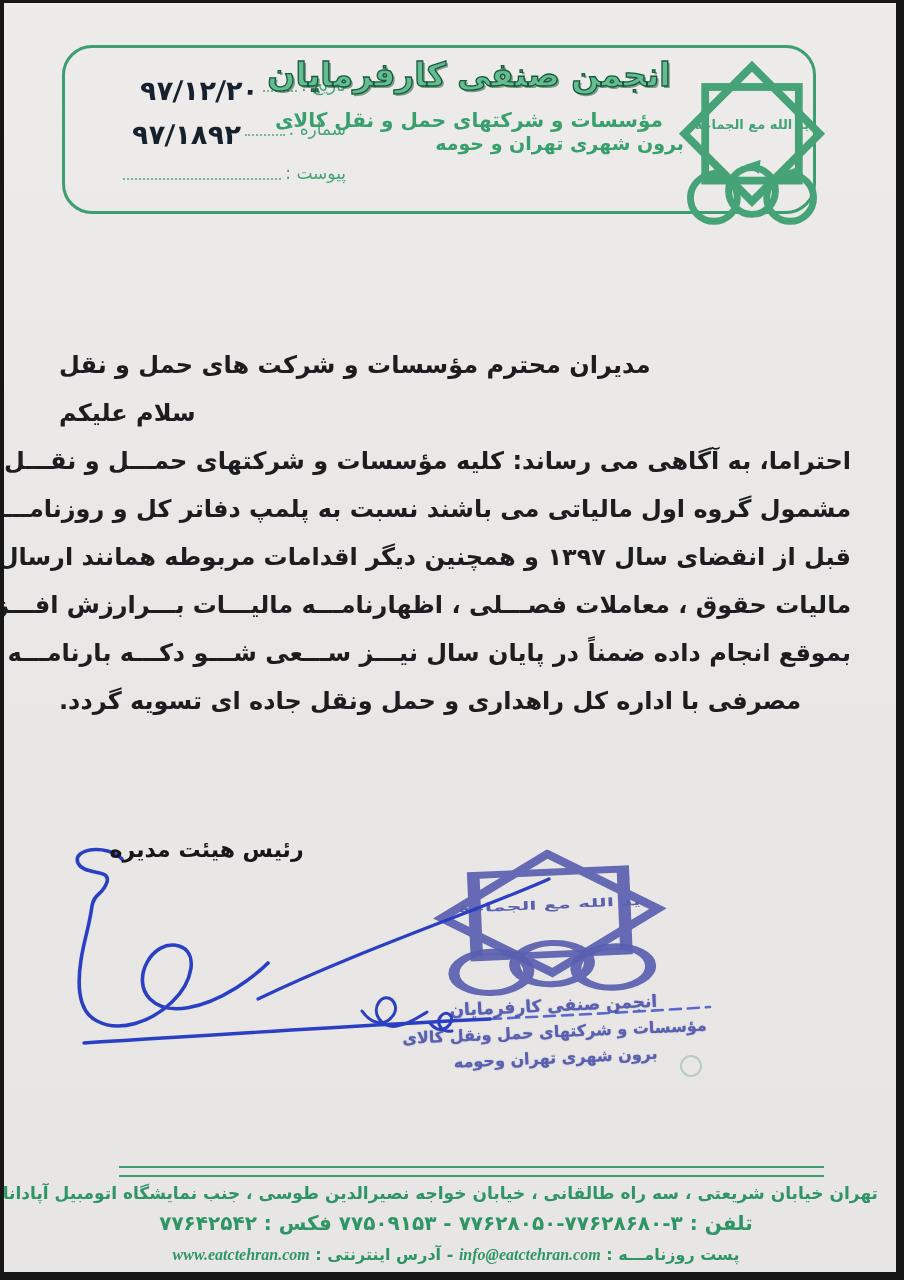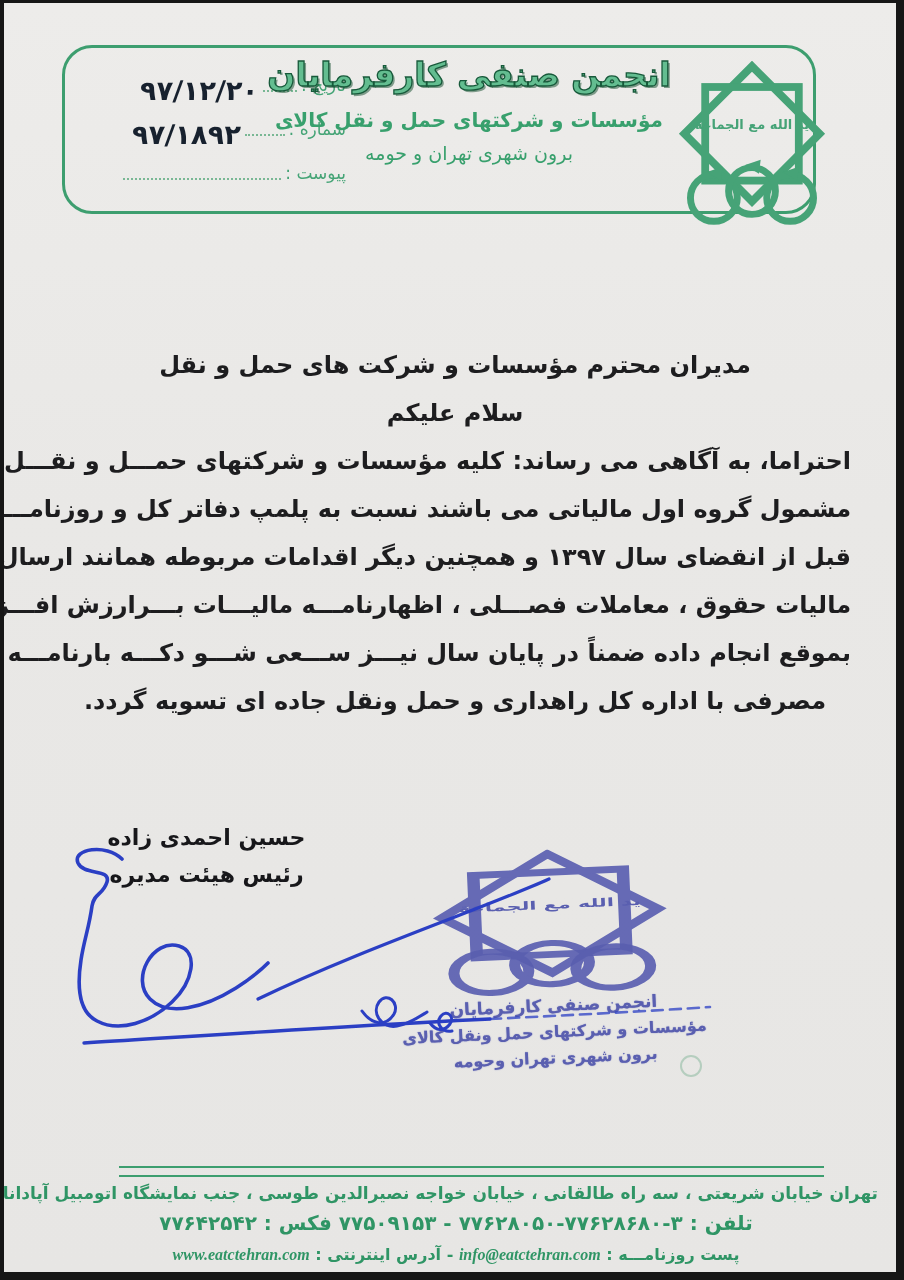--- a/index.html
+++ b/index.html
@@ -19,25 +19,25 @@
   .fld-label{color:#45a476;font-size:17px;font-weight:normal;white-space:nowrap;}
   .fld-dots{flex:0 0 auto;border-bottom:2px dotted #79b794;height:12px;margin:0 4px;}
   .fld-value{color:#17212e;font-size:27px;font-weight:800;letter-spacing:1px;transform:translateY(5px) skewX(-3deg);white-space:nowrap;}
   .hdr-center{position:absolute;left:250px;top:52px;width:430px;text-align:center;direction:rtl;}
   .org-title{
     font-size:33px;font-weight:bold;color:#63bd90;letter-spacing:1px;
     -webkit-text-stroke:1.3px #17593a;text-shadow:2px 2px 0 rgba(18,76,44,.5);
     white-space:nowrap;
   }
   .org-sub1{margin-top:14px;font-size:20px;font-weight:bold;color:#38a06d;white-space:nowrap;}
-  .org-sub2{margin-top:10px;font-size:19px;font-weight:normal;color:#38a06d;white-space:nowrap;}
+  .org-sub2{font-size:19px;font-weight:bold;color:#38a06d;white-space:nowrap;text-align:right;}
   .logo{position:absolute;left:650px;top:58px;width:196px;height:182px;color:#46a377;}
   
   .letter-body{position:absolute;left:55px;top:338px;width:792px;direction:rtl;color:#1d1d1f;}
-  .b-line{height:48px;line-height:48px;font-size:24px;font-weight:bold;white-space:nowrap;text-align:center;}
+  .b-line{height:48px;line-height:48px;font-size:24px;font-weight:bold;white-space:nowrap;text-align:left;}
   .subject-gap{display:inline-block;width:22px;}
   
   .sig-block{position:absolute;left:95px;top:822px;width:215px;text-align:center;direction:rtl;color:#17171a;z-index:4;}
   .sig-name{font-size:22px;font-weight:bold;white-space:nowrap;}
   .sig-title{margin-top:12px;font-size:22px;font-weight:bold;white-space:nowrap;}
   .sig-svg{position:absolute;left:58px;top:836px;width:655px;height:220px;z-index:3;}
   
   .stamp{position:absolute;left:388px;top:846px;width:335px;height:250px;transform:rotate(-2.5deg);color:#4b51ab;opacity:.9;z-index:2;}
   .stamp-emblem{position:absolute;left:8px;top:0;width:305px;height:160px;}
   .stamp-lines{position:absolute;left:0;top:146px;width:320px;text-align:center;direction:rtl;}
@@ -105,21 +105,20 @@
     <div class="b-line">سلام علیکم</div>
     <div class="b-line">احتراما، به آگاهی می رساند: کلیه مؤسسات و شرکتهای حمـــل و نقـــل کـــه</div>
     <div class="b-line">مشمول گروه اول مالیاتی می باشند نسبت به پلمپ دفاتر کل و روزنامـــه</div>
     <div class="b-line">قبل از انقضای سال ۱۳۹۷ و همچنین دیگر اقدامات مربوطه همانند ارسال</div>
     <div class="b-line">مالیات حقوق ، معاملات فصـــلی ، اظهارنامـــه مالیـــات بـــرارزش افـــزوده را</div>
     <div class="b-line">بموقع انجام داده ضمناً در پایان سال نیـــز ســـعی شـــو دکـــه بارنامـــه هـــای</div>
     <div class="b-line">مصرفی با اداره کل راهداری و حمل ونقل جاده ای تسویه گردد.</div>
   </div>
 
   <div class="sig-block">
-    <div class="sig-name">حسین احمدی زاده</div>
     <div class="sig-title">رئیس  هیئت مدیره</div>
   </div>
 
   <svg class="sig-svg" viewBox="0 0 655 220">
     <g fill="none" stroke="#2b3fc4" stroke-linecap="round">
       <path stroke-width="3.6" d="M60,20 c-16,-16 -50,-10 -44,4 c6,13 33,5 29,19 c-4,13 -13,11 -15,24 c-3,22 -8,34 -11,54 c-4,26 -2,52 16,61 c23,12 54,1 75,-19 c21,-20 27,-50 7,-56 c-26,-8 -49,33 -29,53 c18,18 54,9 86,-11 c14,-9 24,-17 32,-25"></path>
       <path stroke-width="3.2" d="M196,160 C300,110 420,70 487,40"></path>
       <path stroke-width="3" d="M300,172 c10,14 24,16 32,3 c6,-11 -7,-23 -15,-12 c-8,11 3,27 18,24 c12,-2 22,-9 30,-14"></path>
       <path stroke-width="3" d="M368,184 c6,8 14,9 20,1 c5,-7 -3,-15 -9,-8 c-6,7 1,17 11,15"></path>
       <path stroke-width="3.4" d="M22,204 C150,196 300,186 428,180"></path>

